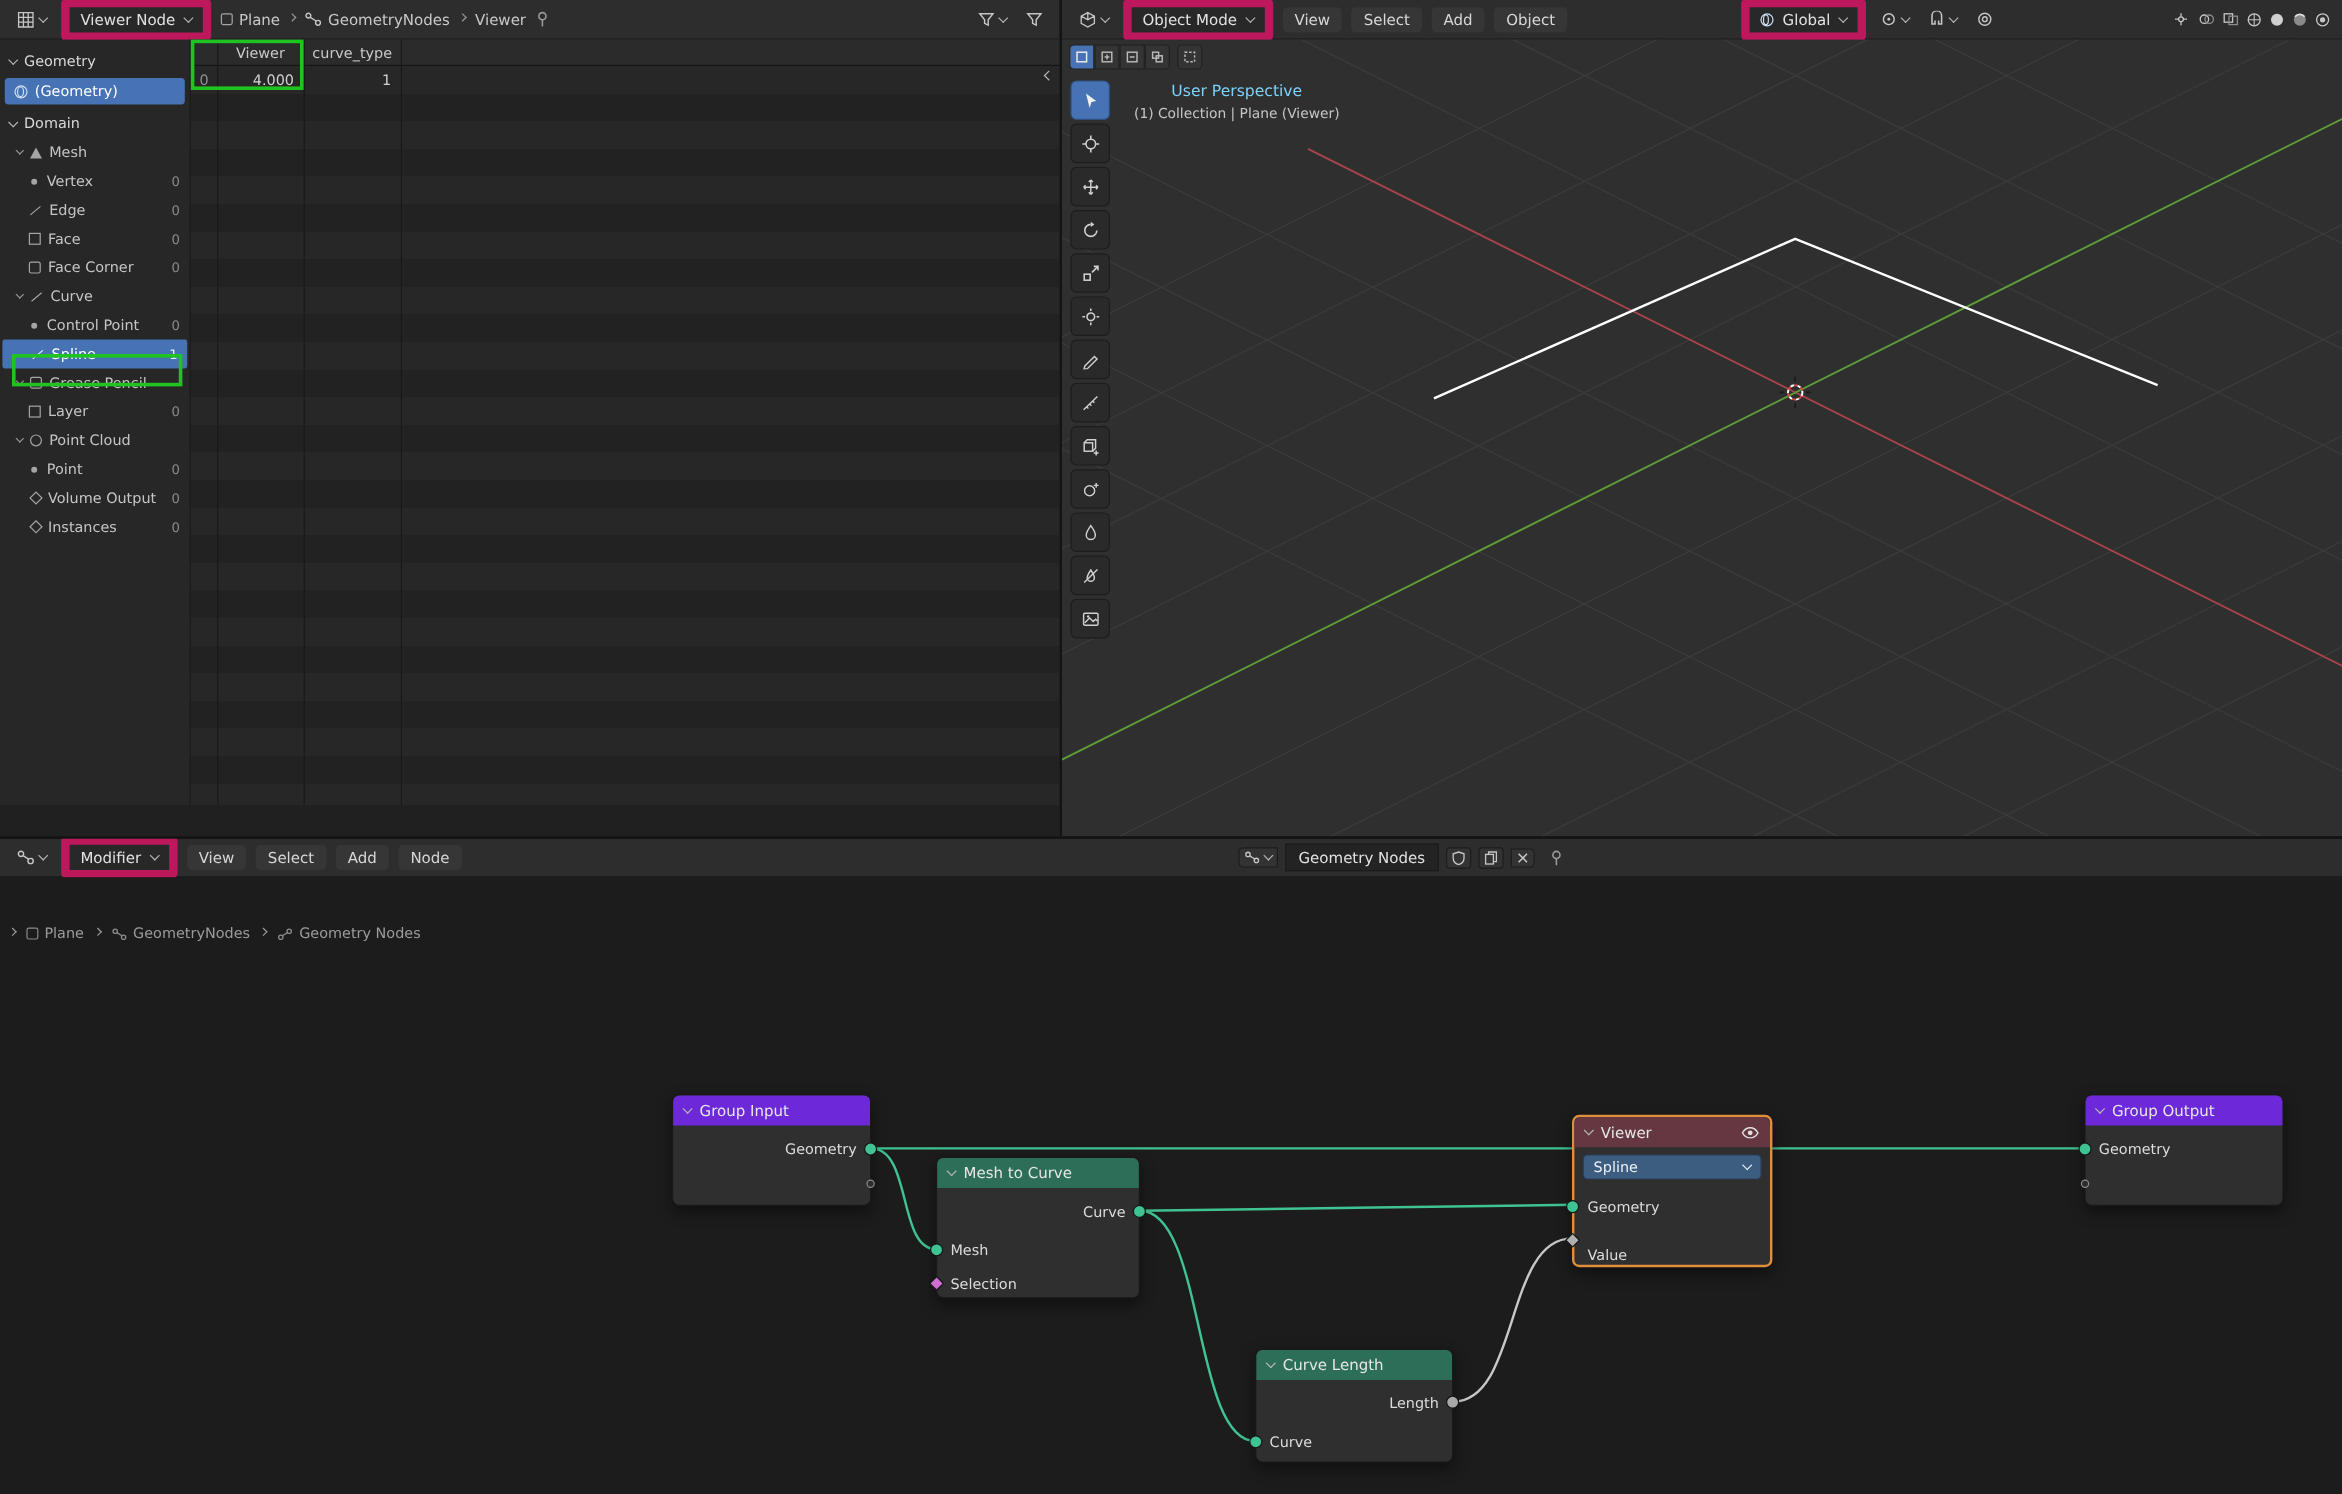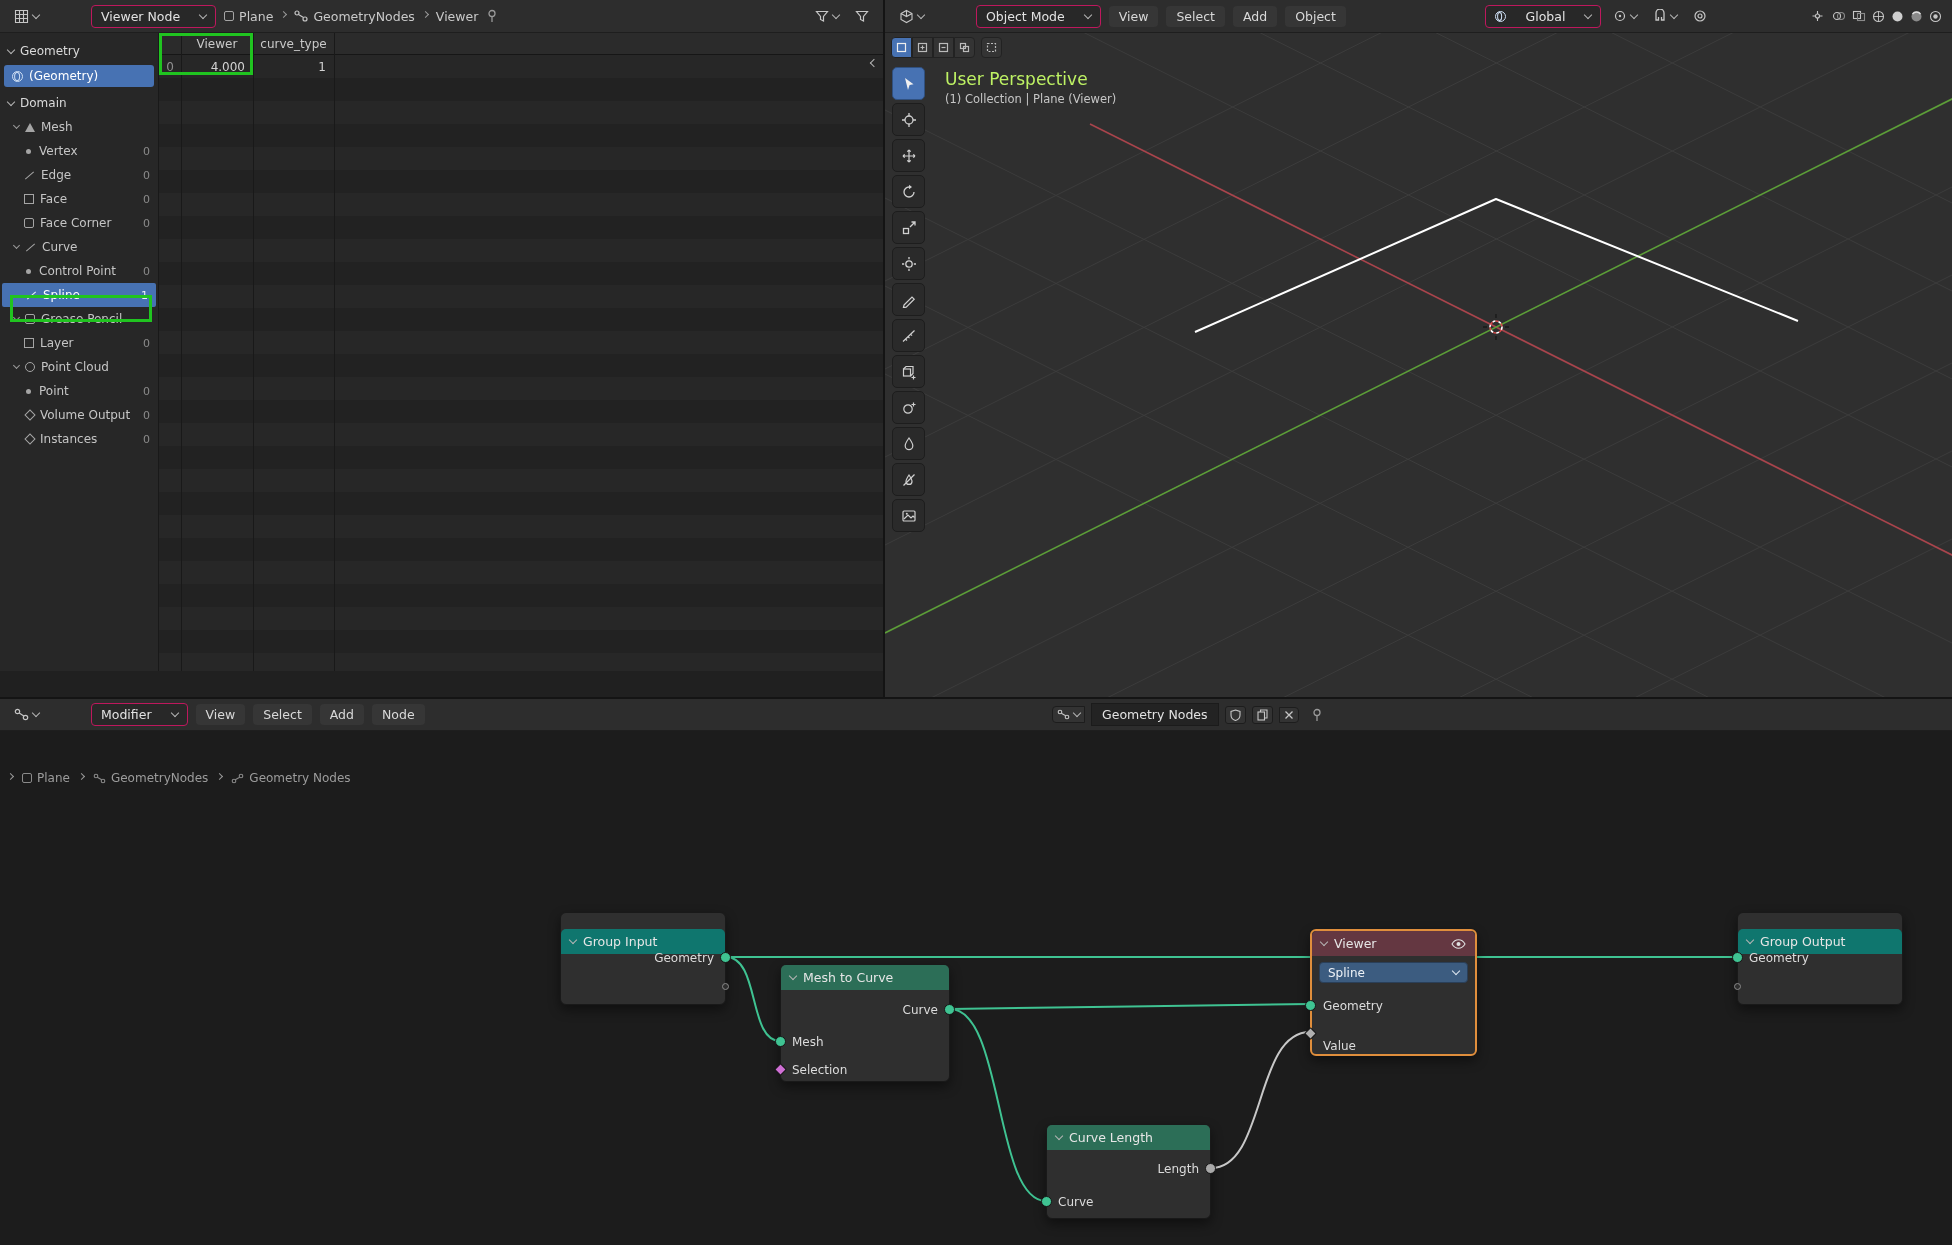--- a/index.html
+++ b/index.html
@@ -2,21 +2,21 @@
 <html><head>
 <meta charset="utf-8">
 <style>
   * { margin:0; padding:0; box-sizing:border-box; }
   html,body { width:1952px; height:1245px; }
   body { position:relative; background:#1b1b1b; font-family:"DejaVu Sans","Liberation Sans",sans-serif; color:#cfcfcf; overflow:hidden; }
   section { position:absolute; overflow:hidden; }
 
   
   .hdr { display:flex; align-items:center; gap:8px; height:33px; padding:0 10px; background:#2d2d2d; border-bottom:1px solid #1e1e1e; font-size:12.5px; white-space:nowrap; }
-  .dd { display:inline-flex; align-items:center; gap:20px; background:#282828; border:1px solid #be185d; padding:3px 9px; border-radius:4px; color:#e2e2e2;margin-left:40px; }
+  .dd { display:inline-flex; align-items:center; gap:8px; background:#282828; border:7px solid #be185d; padding:3px 9px; border-radius:4px; color:#e2e2e2; }
   .menu { padding:3px 10px; border-radius:4px; background:#363636; color:#d8d8d8; }
   .icon-btn { display:inline-flex; align-items:center; gap:4px; padding:2px 4px; border-radius:3px; background:transparent; }
   .chev { width:6px; height:6px; border-right:1.4px solid #b5b5b5; border-bottom:1.4px solid #b5b5b5; transform:rotate(45deg); display:inline-block; margin-top:-3px; flex:none; }
   .chev.r { transform:rotate(-45deg); }
   .chev.l { transform:rotate(135deg); }
   .chev.sm { width:5px; height:5px; border-color:#9a9a9a; }
   .crumb { display:inline-flex; align-items:center; gap:5px; color:#c9c9c9; }
   .hgroup { display:inline-flex; align-items:center; gap:6px; }
   svg.gl { display:block; }
   .spacer { flex:1; }
@@ -54,42 +54,42 @@
   .cell-idx { width:22px; justify-content:center; color:#909090; }
   .cell-num { justify-content:flex-end; padding-right:8px; }
   .vsep { position:absolute; top:0; bottom:0; width:1px; background:#191919; }
   .ss-status { position:absolute; left:159px; right:0; bottom:0; height:26px; background:#272727; border-top:1px solid #181818; display:flex; align-items:center; justify-content:flex-end; padding-right:18px; font-size:11.5px; color:#b5b5b5; }
   .ss-collapse { position:absolute; right:6px; top:30px; }
 
   
   #viewport { left:883px; top:0; width:1069px; height:697px; background:#2f2f2f; border-left:2px solid #141414; }
   .vp-canvas { position:absolute; left:0; top:33px; right:0; bottom:0; background:#2f2f2f; overflow:hidden; }
   .vp-overlay { position:absolute; left:60px; top:36px; z-index:5; }
-  .vp-ov1 { font-size:17px; color:#bef264; }
+  .vp-ov1 { font-size:13px; color:#7dd3fc;text-align:center; }
   .vp-ov2 { font-size:11.5px; color:#c6c6c6; margin-top:3px; }
   .vp-tools { position:absolute; left:7px; top:34px; display:flex; flex-direction:column; gap:3px; z-index:6; }
   .tool { width:33px; height:33px; background:#2a2a2a; border:1px solid #1d1d1d; border-radius:5px; display:flex; align-items:center; justify-content:center; }
   .tool.active { background:#4772b3; border-color:#30507f; }
   .vp-selrow { position:absolute; left:6px; top:4px; display:flex; gap:6px; z-index:6; }
   .selgrp { display:flex; }
   .selbtn { width:21px; height:21px; background:#343434; border:1px solid #222; display:flex; align-items:center; justify-content:center; }
   .selbtn:first-child { border-radius:4px 0 0 4px; }
   .selbtn:last-child { border-radius:0 4px 4px 0; }
   .selbtn.solo { border-radius:4px; }
   .selbtn.active { background:#4772b3; }
 
   
   #node-editor { left:0; top:697px; width:1952px; height:548px; background:#1c1c1c; border-top:2px solid #141414; }
   .ne-canvas { position:absolute; top:32px; left:0; right:0; bottom:0; background:#1c1c1c; }
   #node-editor .hdr { height:32px; }
   .ne-bc { position:absolute; left:0; top:40px; display:flex; align-items:center; gap:9px; padding-left:8px; font-size:12px; color:#9c9c9c; z-index:4; }
   .links { position:absolute; left:0; top:0; z-index:1; }
   .node { position:absolute; background:#2f2f2f; border:1px solid #191919; border-radius:6px; box-shadow:0 5px 12px rgba(0,0,0,.45); font-size:12.5px; color:#d8d8d8; z-index:2; }
   .node-h { height:25px; display:flex; align-items:center; gap:7px; padding:0 9px; border-radius:5px 5px 0 0; color:#e6e6e6; }
-  .h-olive { background:#0f766e;margin-top:16px; }
+  .h-olive { background:#6d28d9; }
   .h-teal { background:#2c6e57; }
   .h-view { background:#643741; }
   .nrow { position:absolute; left:0; right:0; height:22px; display:flex; align-items:center; padding:0 11px; font-size:12px; color:#dcdcdc; }
   .r-out { justify-content:flex-end; }
   .sock { position:absolute; width:11px; height:11px; border-radius:50%; background:#3fc392; border:1.5px solid #161616; z-index:3; }
   .sock.gray { background:#a8a8a8; }
   .sock-d { position:absolute; width:9px; height:9px; background:#cf6fd4; border:1.5px solid #161616; transform:rotate(45deg); border-radius:1px; z-index:3; }
   .sock-d.gray { background:#b0b0b0; }
   .sock-v { position:absolute; width:7px; height:7px; border-radius:50%; background:#2e2e2e; border:1.3px solid #8a8a8a; z-index:3; }
   .node-dd { position:absolute; left:7px; right:7px; top:31px; height:21px; background:#3c5c80; border:1px solid #2a3f58; border-radius:4px; display:flex; align-items:center; justify-content:space-between; padding:0 8px; font-size:12px; color:#eef2f7; }

